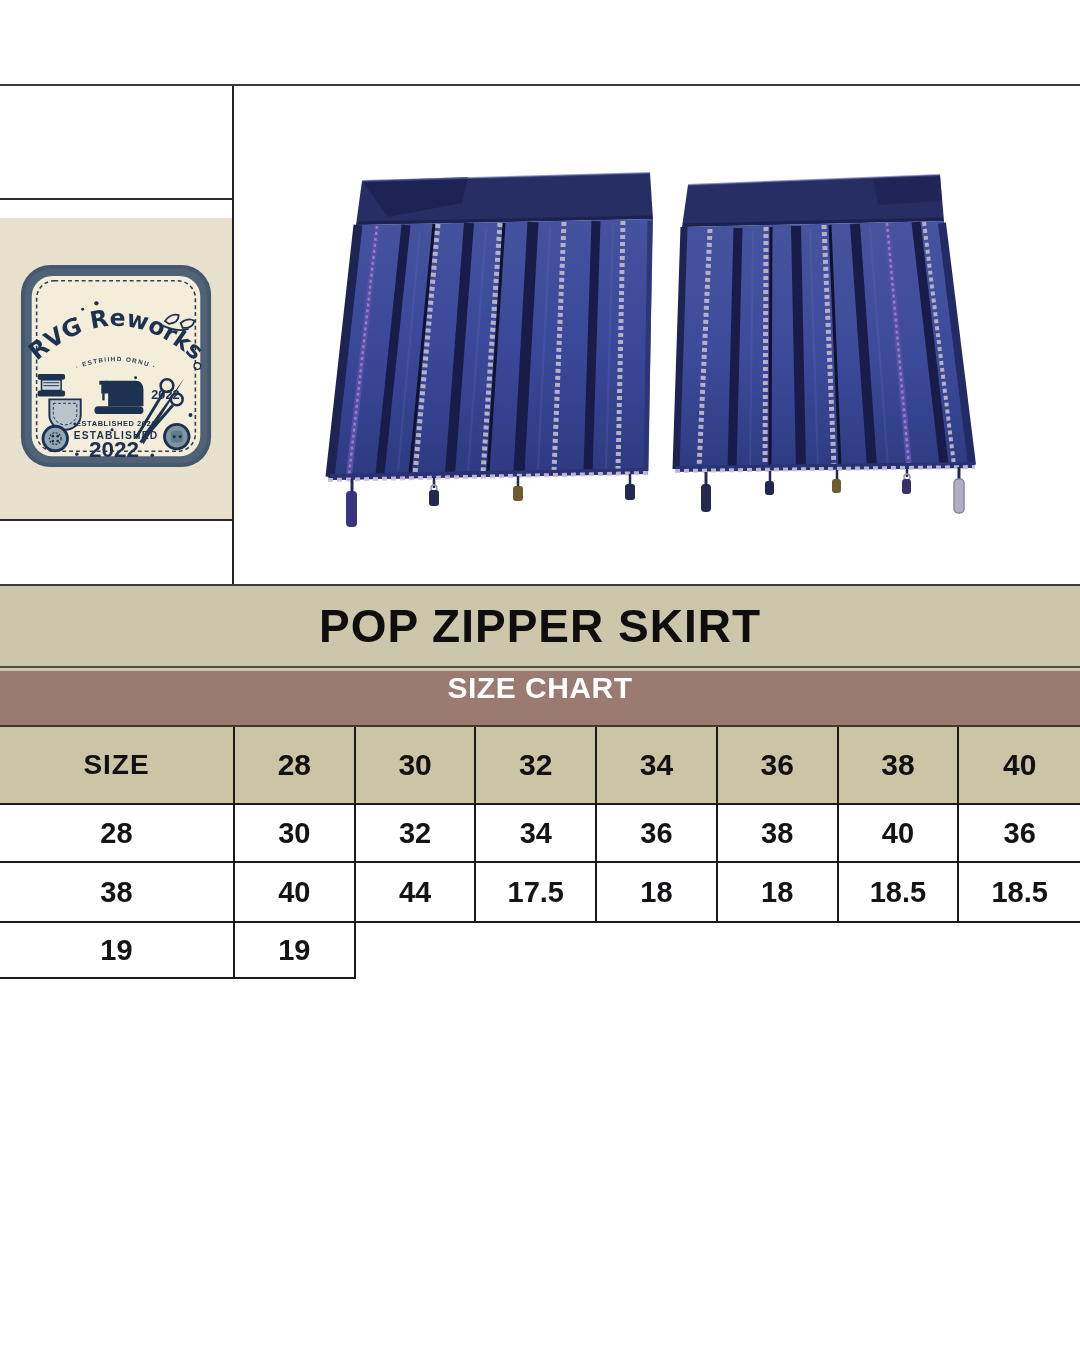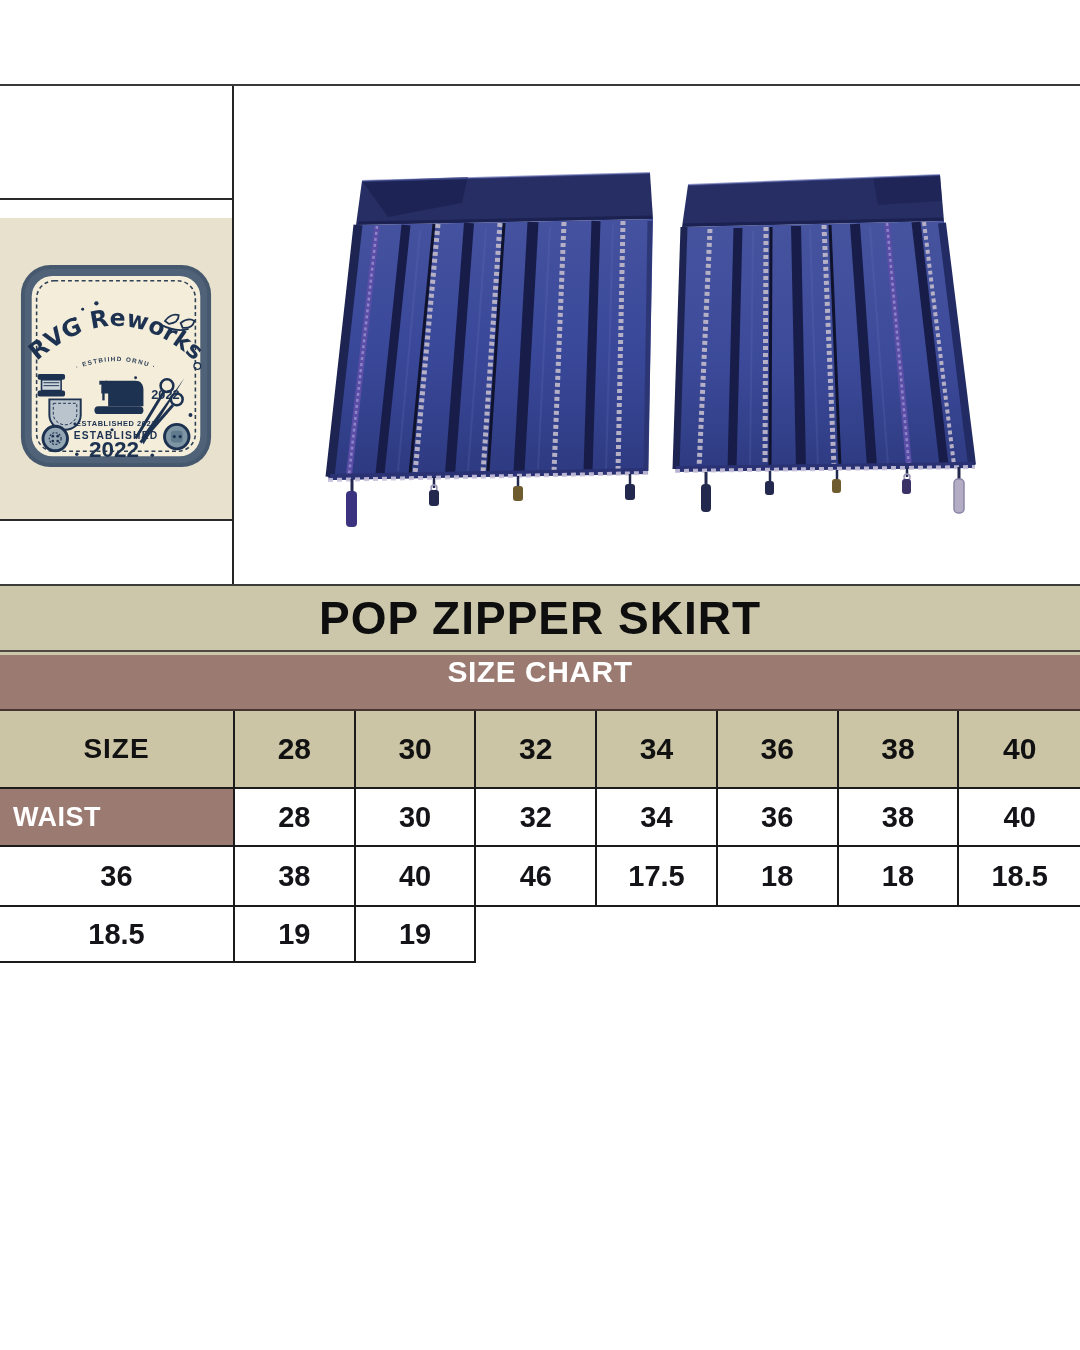--- a/index.html
+++ b/index.html
@@ -20,21 +20,21 @@
   .logo-panel {
     height:303px; background:#e7e1cd; border-bottom:2px solid #2a2a2a;
     display:flex; align-items:center; justify-content:center;
   }
   .blank-bottom { height:59px; background:#ffffff; }
   .photo-area { flex:1; position:relative; background:#ffffff; }
   .skirts-svg { position:absolute; left:84px; top:85px; }
 
   
   .title-bar {
-    height:68px; background:#ccc6aa; border-top:2px solid #3c3c38; border-bottom:2px solid #504b42;
+    height:84px; background:#ccc6aa; border-top:2px solid #3c3c38; border-bottom:2px solid #504b42;
     display:flex; align-items:center; justify-content:center;
   }
   .title-bar span { font-size:46px; font-weight:bold; color:#0e0e0e; letter-spacing:1px; }
   .bar-gap { height:3px; background:#ccc6aa; }
   .chart-bar {
     height:56px; background:#9b7a71; border-bottom:2px solid #46342e;
     display:flex; align-items:flex-start; justify-content:center;
   }
   .chart-bar span { font-size:30px; font-weight:bold; color:#ffffff; letter-spacing:0.5px; }
 
@@ -293,33 +293,32 @@
   <div class="table">
     <div class="c size-h">SIZE</div>
     <div class="c h">28</div>
     <div class="c h">30</div>
     <div class="c h">32</div>
     <div class="c h">34</div>
     <div class="c h">36</div>
     <div class="c h">38</div>
     <div class="c h">40</div>
 
-    <div class="c lbl">WAIST</div>
     <div class="c v">28</div>
     <div class="c v">30</div>
     <div class="c v">32</div>
     <div class="c v">34</div>
     <div class="c v">36</div>
     <div class="c v">38</div>
     <div class="c v">40</div>
 
     <div class="c v">36</div>
     <div class="c v">38</div>
     <div class="c v">40</div>
-    <div class="c v">46</div>
+    <div class="c v">44</div>
 
     <div class="c v">17.5</div>
     <div class="c v">18</div>
     <div class="c v">18</div>
     <div class="c v">18.5</div>
     <div class="c v">18.5</div>
     <div class="c v">19</div>
     <div class="c v">19</div>
   </div>
 

